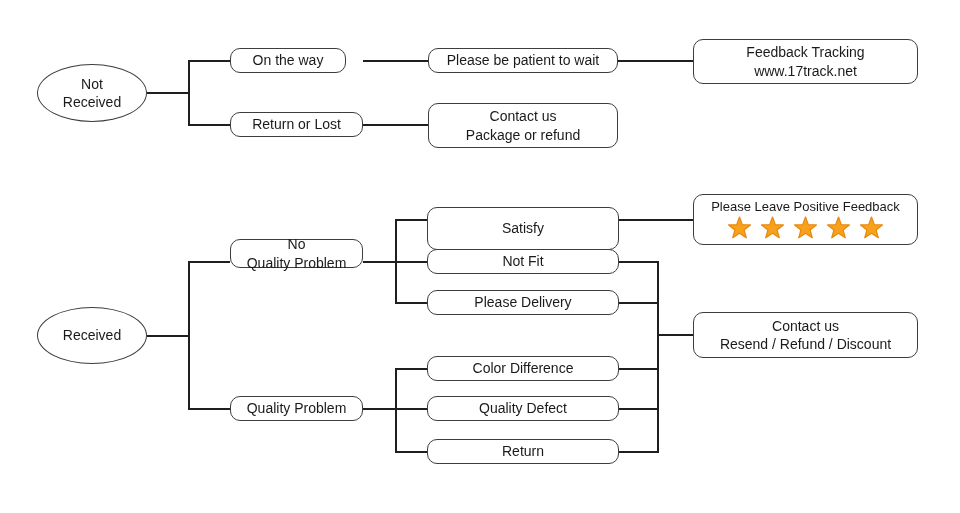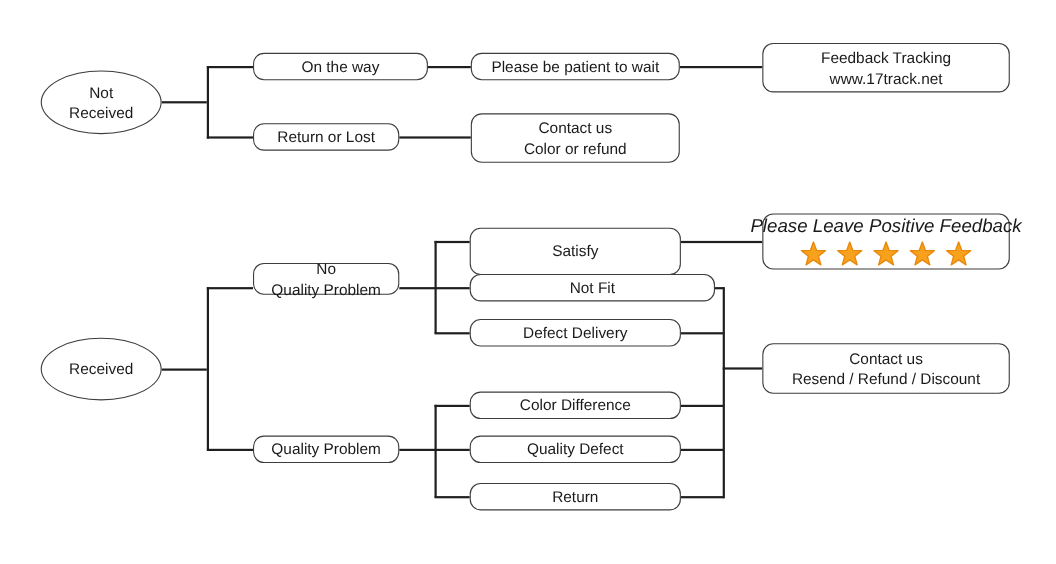--- a/index.html
+++ b/index.html
@@ -28,21 +28,21 @@
   }
   .ellipse{
     position:absolute;box-sizing:border-box;
     background:var(--fill);
     border:1.4px solid var(--border);
     border-radius:50%;
     display:flex;flex-direction:column;align-items:center;justify-content:center;
     font-size:14px;line-height:1.32;text-align:center;
   }
   .lbl{display:block;white-space:nowrap;}
-  .small{font-size:17px;font-style:italic;}
+  .small{font-size:13px;}
   .stars{display:flex;gap:6px;margin-top:1px;align-items:center;justify-content:center;}
 </style>
 </head>
 <body>
 
 <div class="canvas">
 
   <div class="line" style="left:147px;top:92px;width:41px;height:1.5px"></div>
   <div class="line" style="left:188px;top:60px;width:1.5px;height:66px"></div>
   <div class="line" style="left:188px;top:60px;width:42px;height:1.5px"></div>
@@ -73,65 +73,65 @@
   <div class="line" style="left:619px;top:408px;width:39px;height:1.5px"></div>
   <div class="line" style="left:619px;top:451px;width:39px;height:1.5px"></div>
   <div class="line" style="left:657px;top:261px;width:1.5px;height:192px"></div>
   <div class="line" style="left:657px;top:334px;width:36px;height:1.5px"></div>
 
   <div class="ellipse" style="left:37px;top:64px;width:110px;height:58px">
     <span class="lbl">Not</span>
     <span class="lbl">Received</span>
   </div>
 
-  <div class="node" style="left:230px;top:48px;width:159px;height:25px">
+  <div class="node" style="left:230px;top:48px;width:116px;height:25px">
     <span class="lbl">On the way</span>
   </div>
 
   <div class="node" style="left:230px;top:112px;width:133px;height:25px">
     <span class="lbl">Return or Lost</span>
   </div>
 
   <div class="node" style="left:428px;top:48px;width:190px;height:25px">
     <span class="lbl">Please be patient to wait</span>
   </div>
 
   <div class="node" style="left:693px;top:39px;width:225px;height:45px">
     <span class="lbl">Feedback Tracking</span>
     <span class="lbl">www.17track.net</span>
   </div>
 
   <div class="node" style="left:428px;top:103px;width:190px;height:45px">
     <span class="lbl">Contact us</span>
-    <span class="lbl">Color or refund</span>
+    <span class="lbl">Package or refund</span>
   </div>
 
   <div class="ellipse" style="left:37px;top:307px;width:110px;height:57px">
     <span class="lbl">Received</span>
   </div>
 
   <div class="node" style="left:230px;top:239px;width:133px;height:29px">
     <span class="lbl">No</span>
     <span class="lbl">Quality Problem</span>
   </div>
 
   <div class="node" style="left:230px;top:396px;width:133px;height:25px">
     <span class="lbl">Quality Problem</span>
   </div>
 
   <div class="node" style="left:427px;top:207px;width:192px;height:43px">
     <span class="lbl">Satisfy</span>
   </div>
 
-  <div class="node" style="left:427px;top:249px;width:223px;height:25px">
+  <div class="node" style="left:427px;top:249px;width:192px;height:25px">
     <span class="lbl">Not Fit</span>
   </div>
 
   <div class="node" style="left:427px;top:290px;width:192px;height:25px">
-    <span class="lbl">Defect Delivery</span>
+    <span class="lbl">Please Delivery</span>
   </div>
 
   <div class="node" style="left:427px;top:356px;width:192px;height:25px">
     <span class="lbl">Color Difference</span>
   </div>
 
   <div class="node" style="left:427px;top:396px;width:192px;height:25px">
     <span class="lbl">Quality Defect</span>
   </div>
 

